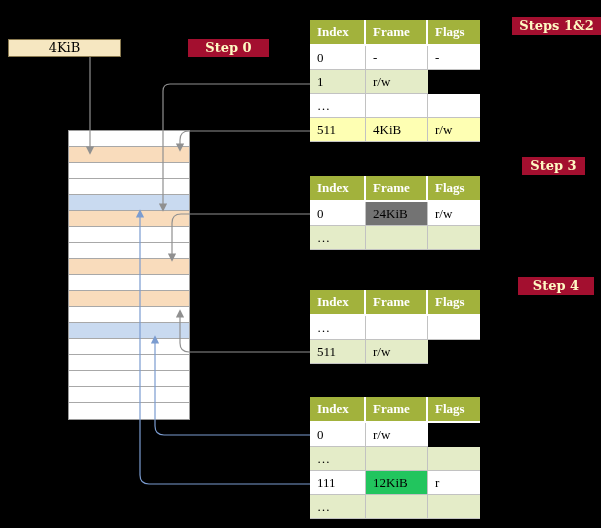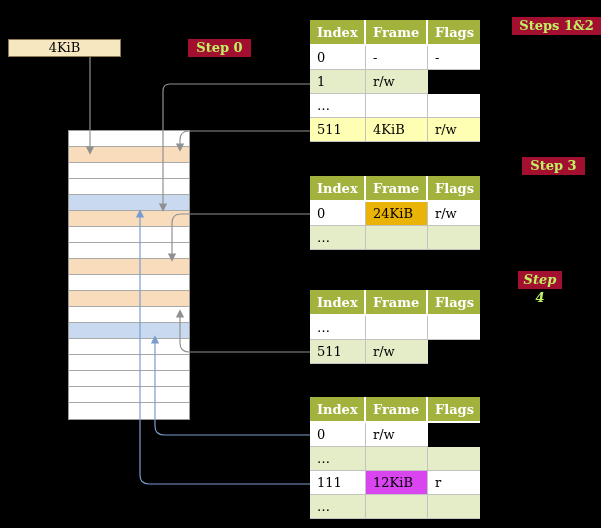--- a/index.html
+++ b/index.html
@@ -15,41 +15,41 @@
   
   .frame-box {
     position: absolute; left: 8px; top: 39px; width: 113px; height: 18px;
     background: #f6e7c1; border: 1px solid #8a7a50; box-sizing: border-box;
     color: #000; font-size: 13px; text-align: center; line-height: 16px;
   }
 
   
   .badge {
     position: absolute; height: 18px; background: #a30f2f;
-    color: #bef264; font-size: 13px; font-weight: bold;
+    color: #fef9c3; font-size: 13px; font-weight: bold;
     text-align: center; line-height: 18px;
   }
-  .badge-step0  { left: 188px; top: 39px;  width: 63px; }
+  .badge-step0  { left: 188px; top: 39px;  width: 81px; }
   .badge-steps12{ left: 512px; top: 17px;  width: 89px; }
   .badge-step3  { left: 522px; top: 157px; width: 63px; }
-  .badge-step4  { left: 518px; top: 271px; width: 44px; font-style: italic; }
+  .badge-step4  { left: 518px; top: 277px; width: 76px; }
 
   
   .memory-column {
     position: absolute; left: 68px; top: 130px; width: 122px;
     border: 1px solid #9a9a9a; box-sizing: border-box; z-index: 1;
   }
   .mem-row {
     height: 16px; box-sizing: border-box;
     border-bottom: 1px solid #a8a8a8;
   }
   .mem-row:last-child { border-bottom: none; }
 
   
-  .ptable { position: absolute; left: 310px; width: 170px; z-index: 2; }
+  .ptable { position: absolute; left: 310px; width: 170px; z-index: 2; font-family: Liberation Serif, serif; }
   .pt-row { display: grid; grid-template-columns: 56px 62px 52px; }
   .cell {
     box-sizing: border-box; display: flex; align-items: center;
     padding-left: 7px; font-size: 13px; color: #000;
   }
   .hcell {
     height: 26px; background: #a2b23c; color: #ffffff; font-weight: bold;
     border-right: 2px solid #ffffff; border-bottom: 2px solid #ffffff;
   }
   .pt-row .hcell:last-child { border-right: none; }
@@ -130,21 +130,21 @@
       </div>
     </div>
   <div class="ptable t1">
       <div class="pt-row">
         <div class="cell hcell">Index</div>
         <div class="cell hcell">Frame</div>
         <div class="cell hcell">Flags</div>
       </div>
       <div class="pt-row">
         <div class="cell dcell" style="background-color: rgb(255, 255, 255);">0</div>
-        <div class="cell dcell" style="background-color: #eab308;">24KiB</div>
+        <div class="cell dcell" style="background-color: #737373;">24KiB</div>
         <div class="cell dcell" style="background-color: rgb(255, 255, 255);">r/w</div>
       </div>
       <div class="pt-row">
         <div class="cell dcell" style="background-color: rgb(228, 236, 200);">…</div>
         <div class="cell dcell" style="background-color: rgb(228, 236, 200);"></div>
         <div class="cell dcell" style="background-color: rgb(228, 236, 200);"></div>
       </div>
     </div>
   <div class="ptable t2">
       <div class="pt-row">
@@ -172,21 +172,21 @@
         <div class="cell dcell" style="background-color: rgb(255, 255, 255);">0</div>
         <div class="cell dcell" style="background-color: rgb(255, 255, 255);">r/w</div>
       </div>
       <div class="pt-row">
         <div class="cell dcell" style="background-color: rgb(228, 236, 200);">…</div>
         <div class="cell dcell" style="background-color: rgb(228, 236, 200);"></div>
         <div class="cell dcell" style="background-color: rgb(228, 236, 200);"></div>
       </div>
       <div class="pt-row">
         <div class="cell dcell" style="background-color: rgb(255, 255, 255);">111</div>
-        <div class="cell dcell" style="background-color: #d946ef;">12KiB</div>
+        <div class="cell dcell" style="background-color: #22c55e;">12KiB</div>
         <div class="cell dcell" style="background-color: rgb(255, 255, 255);">r</div>
       </div>
       <div class="pt-row">
         <div class="cell dcell" style="background-color: rgb(228, 236, 200);">…</div>
         <div class="cell dcell" style="background-color: rgb(228, 236, 200);"></div>
         <div class="cell dcell" style="background-color: rgb(228, 236, 200);"></div>
       </div>
     </div>
 
   <svg class="arrows" width="601" height="528" viewBox="0 0 601 528">

